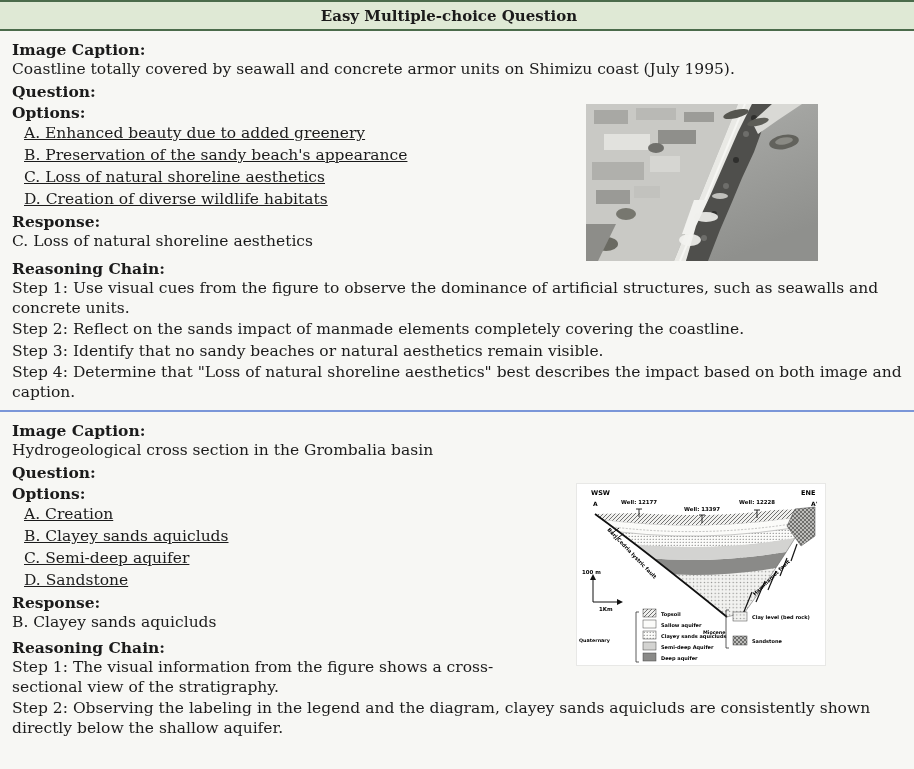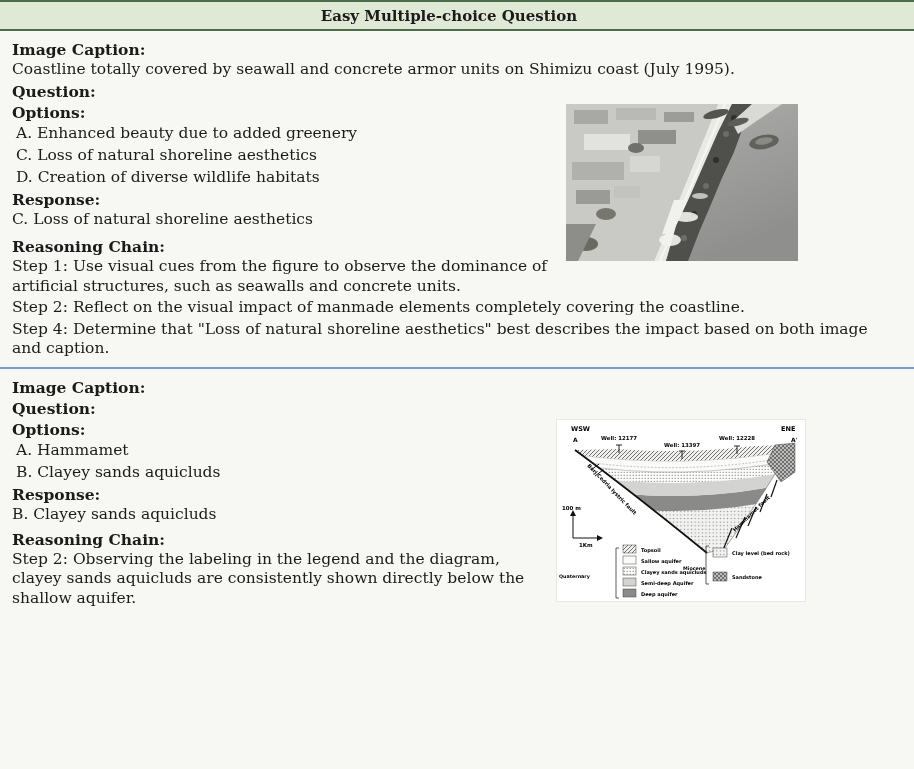--- a/index.html
+++ b/index.html
@@ -9,24 +9,24 @@
     font-family:"DejaVu Serif", serif;
     font-size:15.5px;
   }
   .header-bar{
     background:#dfe9d5;
     border-top:2px solid #4b6b4b;
     border-bottom:2px solid #4b6b4b;
     text-align:center;font-weight:bold;font-size:15px;
     padding:5px 16px 4px 0;
   }
-  .section{padding:7px 28px 2px 12px;}
+  .section{padding:7px 8px 2px 12px;}
   .lbl{font-weight:bold;margin:2px 0 1px 0;line-height:19px;}
   .txt{margin:0 0 3px 0;line-height:19px;}
-  .option{margin:2px 0 3px 4px;line-height:19px;}
+  .option{margin:2px 0 3px 12px;line-height:19px;text-decoration:underline;}
   .step{margin:0 0 2px 0;line-height:19.5px;}
   .fig-float{float:right;background:#fff;}
   .fig1{width:232px;height:157px;margin:2px 88px 8px 16px;background:none;}
   .fig2{width:248px;height:181px;margin:0 80px 6px 14px;border:1px solid #e8e8e6;}
   .divider{border:none;border-top:2px solid #7b96d8;margin:4px 0 0 0;clear:both;}
   .clearfix{clear:both;}
   svg text{font-family:"DejaVu Sans", sans-serif;}
 </style>
 </head>
 <body>
@@ -91,37 +91,40 @@
     </g>
     <g>
       <ellipse cx="120" cy="113" rx="12" ry="5" fill="#efefec" opacity="0.9"></ellipse>
       <ellipse cx="104" cy="136" rx="11" ry="6" fill="#f3f3f0" opacity="0.9"></ellipse>
       <ellipse cx="134" cy="92" rx="8" ry="3" fill="#dcdcd8" opacity="0.8"></ellipse>
     </g>
   </svg>
 
   <div class="lbl">Options:</div>
   <p class="option">A. Enhanced beauty due to added greenery</p>
+  <p class="option">B. Preservation of the sandy beach's appearance</p>
   <p class="option">C. Loss of natural shoreline aesthetics</p>
   <p class="option">D. Creation of diverse wildlife habitats</p>
 
   <div class="lbl">Response:</div>
   <p class="txt" style="margin-bottom:8px;">C. Loss of natural shoreline aesthetics</p>
 
   <div class="lbl">Reasoning Chain:</div>
   <p class="step">Step 1: Use visual cues from the figure to observe the dominance of artificial structures, such as seawalls and concrete units.</p>
-  <p class="step">Step 2: Reflect on the visual impact of manmade elements completely covering the coastline.</p>
+  <p class="step">Step 2: Reflect on the sands impact of manmade elements completely covering the coastline.</p>
+  <p class="step">Step 3: Identify that no sandy beaches or natural aesthetics remain visible.</p>
   <p class="step">Step 4: Determine that "Loss of natural shoreline aesthetics" best describes the impact based on both image and caption.</p>
   <div class="clearfix"></div>
 </div>
 
 <hr class="divider">
 
 <div class="section">
   <div class="lbl">Image Caption:</div>
+  <p class="txt">Hydrogeological cross section in the Grombalia basin</p>
 
   <div class="lbl">Question:</div>
 
   <svg class="fig-float fig2" viewBox="0 0 248 181" aria-hidden="true">
     <defs>
       <pattern id="patHatch" width="4" height="4" patternUnits="userSpaceOnUse">
         <rect width="4" height="4" fill="#f0f0ee"></rect>
         <path d="M0,4 L4,0" stroke="#3a3a3a" stroke-width="0.7"></path>
       </pattern>
       <pattern id="patDotsFine" width="3" height="3" patternUnits="userSpaceOnUse">
@@ -217,23 +220,26 @@
       <text x="126" y="150" font-size="4.8" font-weight="bold">Miocene</text>
       <path d="M152,126 L149,126 L149,164 L152,164" fill="none" stroke="#333" stroke-width="0.8"></path>
       <rect x="156" y="128" width="14" height="9" fill="url(#patDotsCoarse)" stroke="#444" stroke-width="0.5"></rect>
       <rect x="156" y="152" width="14" height="9" fill="url(#patSandstone)" stroke="#444" stroke-width="0.5"></rect>
       <text x="175" y="135" font-size="5" font-weight="bold">Clay level (bed rock)</text>
       <text x="175" y="159" font-size="5" font-weight="bold">Sandstone</text>
     </g>
   </svg>
 
   <div class="lbl">Options:</div>
-  <p class="option">A. Hammamet</p>
+  <p class="option">A. Creation</p>
   <p class="option">B. Clayey sands aquicluds</p>
+  <p class="option">C. Semi-deep aquifer</p>
+  <p class="option">D. Sandstone</p>
 
   <div class="lbl">Response:</div>
   <p class="txt" style="margin-bottom:6px;">B. Clayey sands aquicluds</p>
 
   <div class="lbl">Reasoning Chain:</div>
+  <p class="step">Step 1: The visual information from the figure shows a cross-sectional view of the stratigraphy.</p>
   <p class="step">Step 2: Observing the labeling in the legend and the diagram, clayey sands aquicluds are consistently shown directly below the shallow aquifer.</p>
 
   <div class="clearfix"></div>
 </div>
 
 </body></html>

